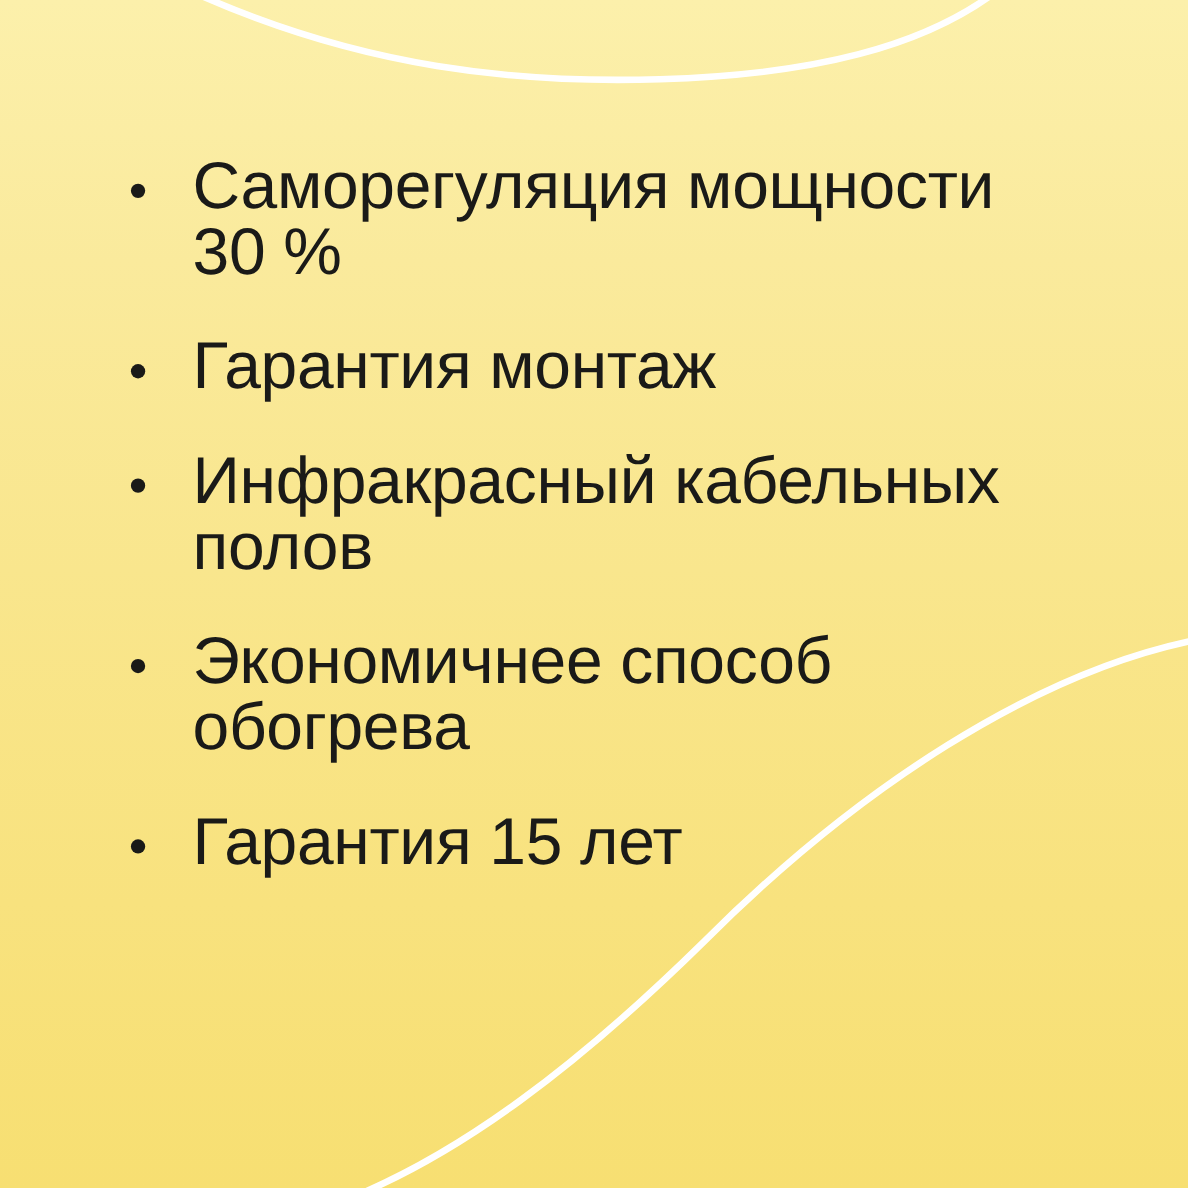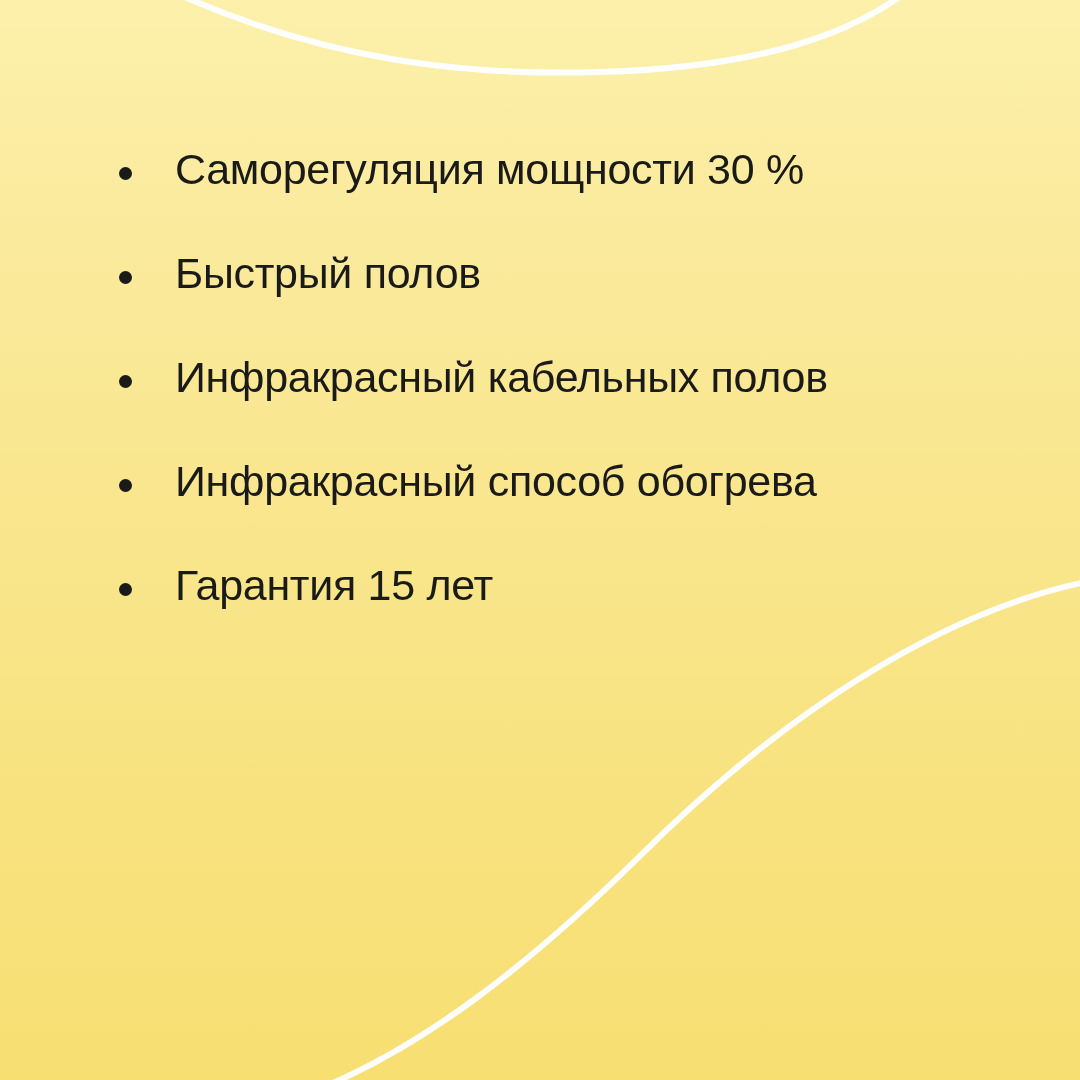--- a/index.html
+++ b/index.html
@@ -45,21 +45,21 @@
     left: 110px;
     top: 139px;
     width: 860px;
   }
 
   li.bullet-item {
     position: relative;
     padding-left: 65px;
     margin: 0 0 44px 0;
     color: #1a1a18;
-    font-size: 43px;
+    font-size: 60px;
     line-height: 60px;
     font-weight: 400;
     letter-spacing: -0.3px;
     max-width: 790px;
   }
 
   li.bullet-item:last-child {
     margin-bottom: 14px;
   }
 
@@ -90,32 +90,32 @@
   <div id="content">
     <ul class="bullet-list">
 
       <li class="bullet-item">
         <span class="bullet-marker"></span>
         <span class="bullet-text">Саморегуляция мощности 30 %</span>
       </li>
 
       <li class="bullet-item">
         <span class="bullet-marker"></span>
-        <span class="bullet-text">Быстрый полов</span>
+        <span class="bullet-text">Гарантия монтаж</span>
       </li>
 
 
       <li class="bullet-item">
         <span class="bullet-marker"></span>
         <span class="bullet-text">Инфракрасный кабельных полов</span>
       </li>
 
       <li class="bullet-item">
         <span class="bullet-marker"></span>
-        <span class="bullet-text">Инфракрасный способ обогрева</span>
+        <span class="bullet-text">Экономичнее способ обогрева</span>
       </li>
 
       <li class="bullet-item">
         <span class="bullet-marker"></span>
         <span class="bullet-text">Гарантия 15 лет</span>
       </li>
 
     </ul>
   </div>
 </div>

